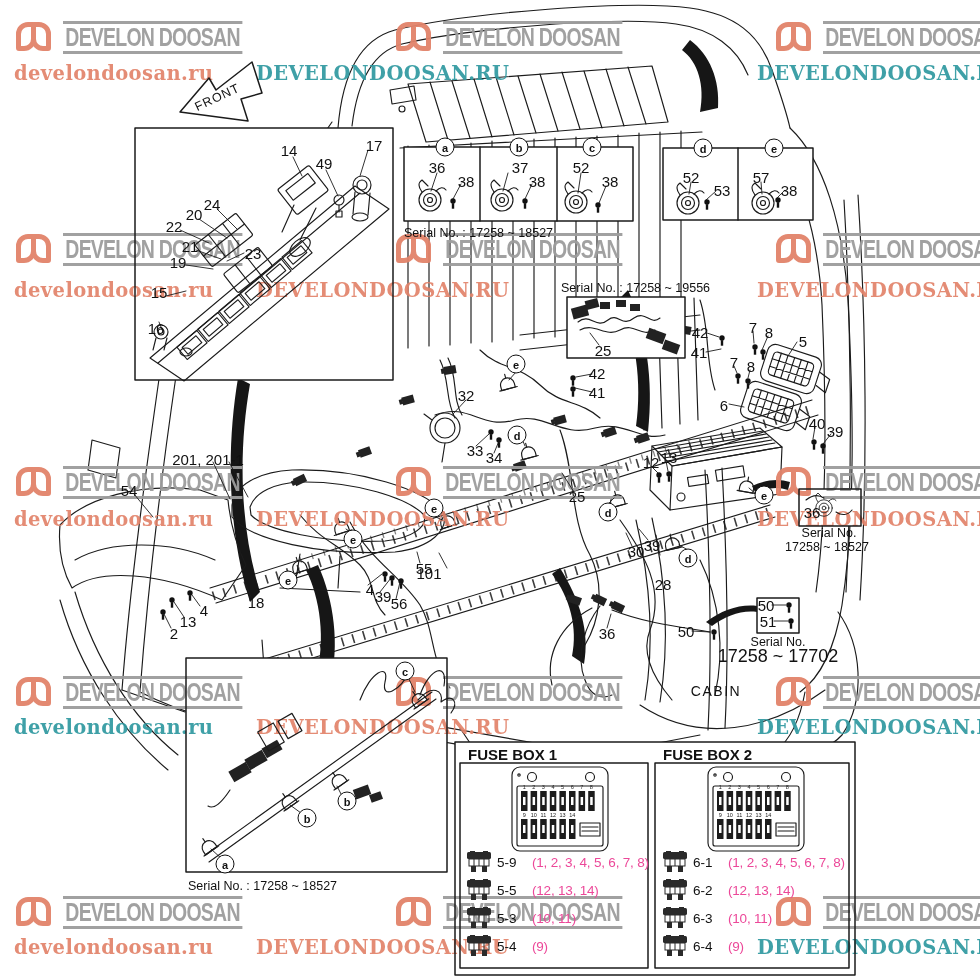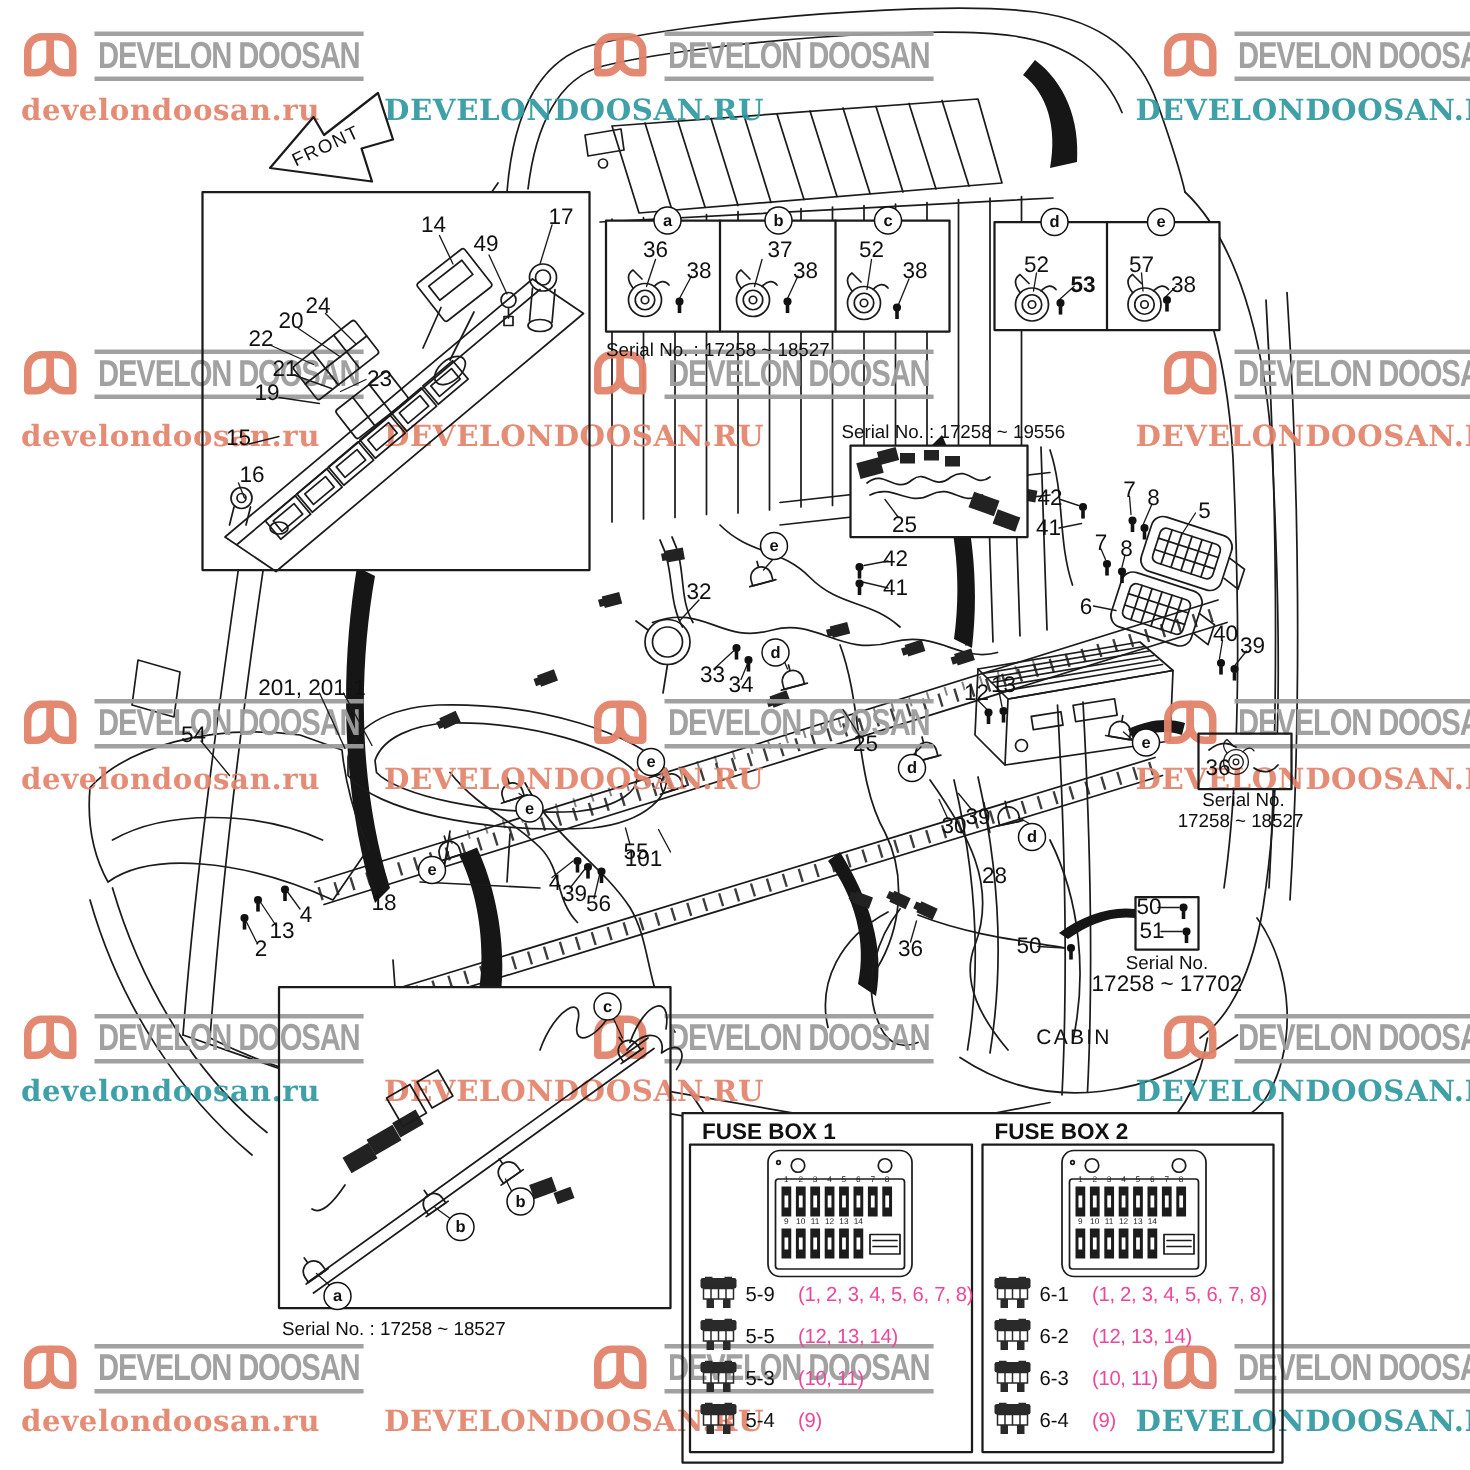--- a/index.html
+++ b/index.html
@@ -612,29 +612,29 @@
   <div class="callout" style="left: 289px; top: 150px;">14</div>
       <div class="callout" style="left: 324px; top: 163px;">49</div>
       <div class="callout" style="left: 374px; top: 145px;">17</div>
       <div class="callout" style="left: 212px; top: 204px;">24</div>
       <div class="callout" style="left: 194px; top: 214px;">20</div>
       <div class="callout" style="left: 174px; top: 226px;">22</div>
       <div class="callout" style="left: 190px; top: 246px;">21</div>
       <div class="callout" style="left: 178px; top: 262px;">19</div>
       <div class="callout" style="left: 253px; top: 253px;">23</div>
       <div class="callout" style="left: 159px; top: 292px;">15</div>
-      <div class="callout" style="left: 156px; top: 317px; margin-left: 12px;">16</div>
+      <div class="callout" style="left: 156px; top: 328px;">16</div>
       <div class="callout" style="left: 437px; top: 167px;">36</div>
       <div class="callout" style="left: 466px; top: 181px;">38</div>
       <div class="callout" style="left: 520px; top: 167px;">37</div>
       <div class="callout" style="left: 537px; top: 181px;">38</div>
       <div class="callout" style="left: 581px; top: 167px;">52</div>
       <div class="callout" style="left: 610px; top: 181px;">38</div>
       <div class="callout" style="left: 691px; top: 177px;">52</div>
-      <div class="callout" style="left: 722px; top: 190px; font-weight: bold;">53</div>
+      <div class="callout" style="left: 722px; top: 190px;">53</div>
       <div class="callout" style="left: 761px; top: 177px;">57</div>
       <div class="callout" style="left: 789px; top: 190px;">38</div>
       <div class="callout" style="left: 603px; top: 350px;">25</div>
       <div class="callout" style="left: 700px; top: 332px;">42</div>
       <div class="callout" style="left: 699px; top: 352px;">41</div>
       <div class="callout" style="left: 753px; top: 327px;">7</div>
       <div class="callout" style="left: 769px; top: 332px;">8</div>
       <div class="callout" style="left: 803px; top: 341px;">5</div>
       <div class="callout" style="left: 734px; top: 362px;">7</div>
       <div class="callout" style="left: 751px; top: 366px;">8</div>
@@ -683,21 +683,21 @@
       <div class="marker" style="left: 288px; top: 580px;">e</div>
       <div class="marker" style="left: 225px; top: 864px;">a</div>
       <div class="marker" style="left: 307px; top: 818px;">b</div>
       <div class="marker" style="left: 347px; top: 801px;">b</div>
       <div class="marker" style="left: 405px; top: 671px;">c</div>
       <div class="txt left" style="left: 404px; top: 233px; font-size: 12.5px;">Serial No. : 17258 ~ 18527</div>
       <div class="txt left" style="left: 561px; top: 288px; font-size: 12.5px;">Serial No. : 17258 ~ 19556</div>
       <div class="txt center" style="left: 829px; top: 533px; font-size: 12.5px;">Serial No.</div>
       <div class="txt center" style="left: 827px; top: 547px; font-size: 12.5px;">17258 ~ 18527</div>
       <div class="txt center" style="left: 778px; top: 642px; font-size: 12.5px;">Serial No.</div>
-      <div class="txt center" style="left: 778px; top: 656px; font-size: 15px;">17258 ~ 17702</div>
+      <div class="txt center" style="left: 778px; top: 656px; font-size: 18px;">17258 ~ 17702</div>
       <div class="txt left" style="left: 188px; top: 886px; font-size: 12.5px;">Serial No. : 17258 ~ 18527</div>
       <div class="txt center" style="left: 716px; top: 691px; font-size: 14px; letter-spacing: 1.5px;">CABIN</div>
       <div class="slotnum" style="left: 524.2px; top: 790px;">1</div>
       <div class="slotnum" style="left: 533.8px; top: 790px;">2</div>
       <div class="slotnum" style="left: 543.4px; top: 790px;">3</div>
       <div class="slotnum" style="left: 553px; top: 790px;">4</div>
       <div class="slotnum" style="left: 562.6px; top: 790px;">5</div>
       <div class="slotnum" style="left: 572.2px; top: 790px;">6</div>
       <div class="slotnum" style="left: 581.8px; top: 790px;">7</div>
       <div class="slotnum" style="left: 591.4px; top: 790px;">8</div>

